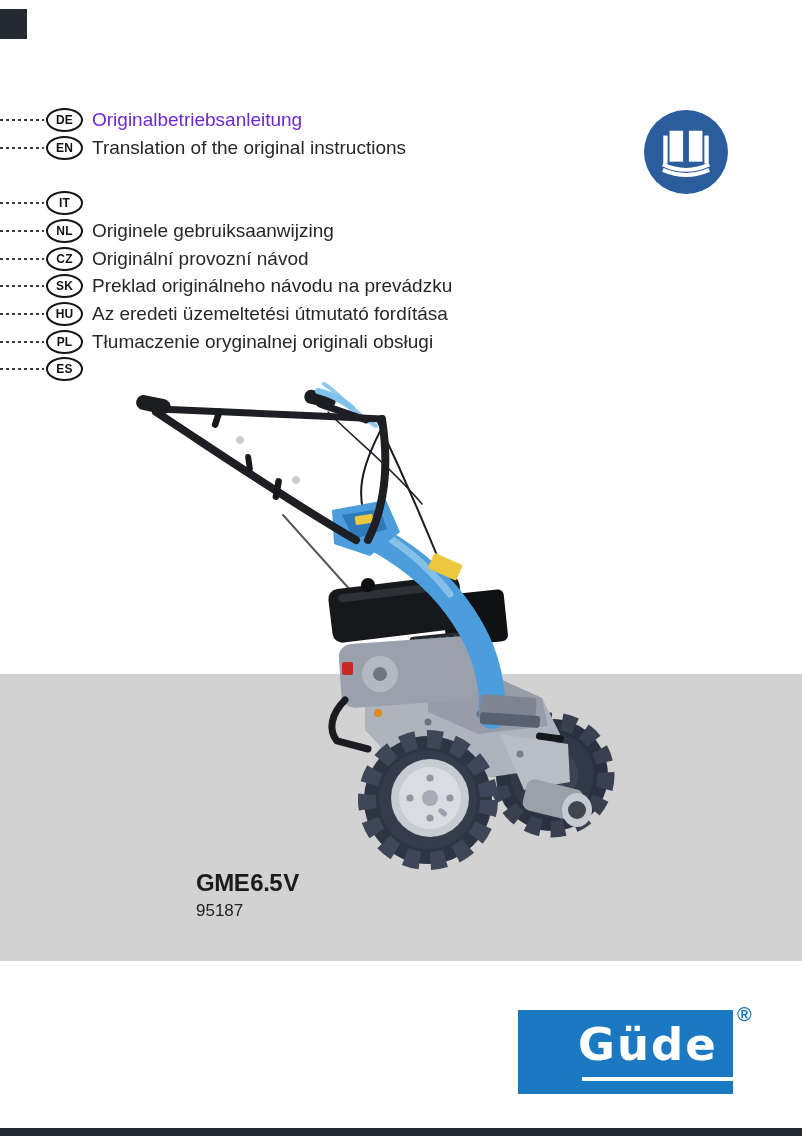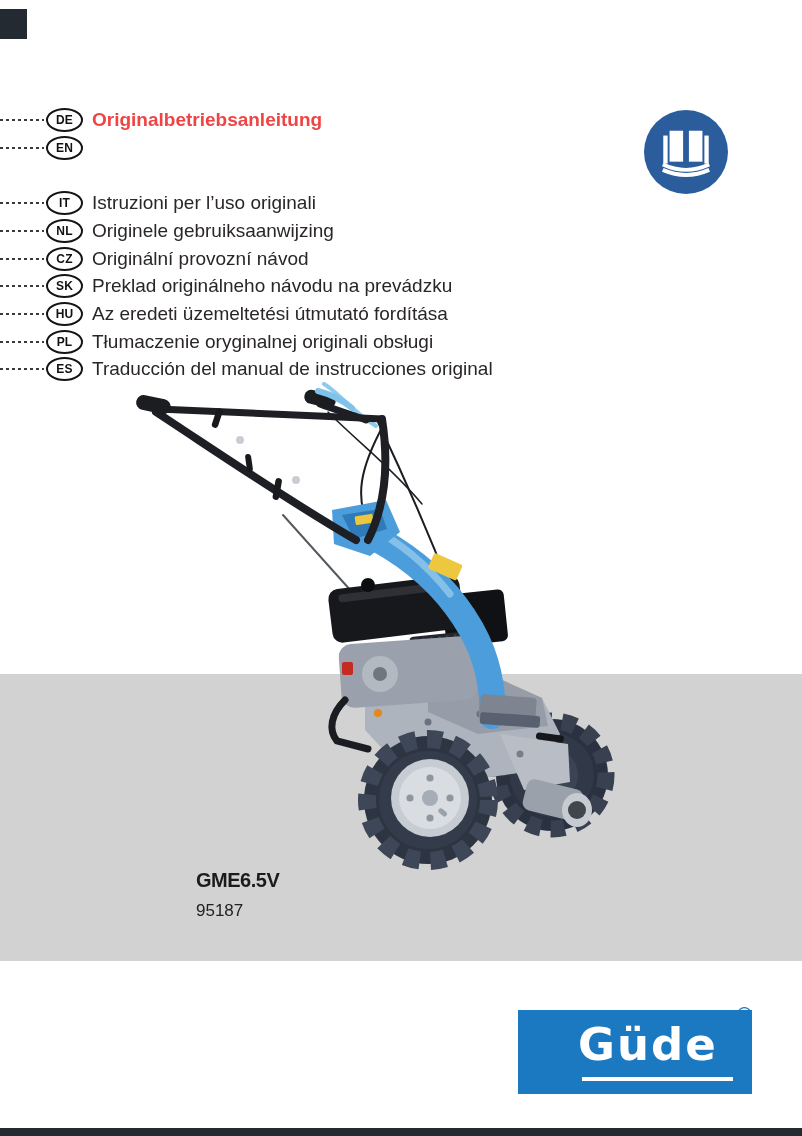--- a/index.html
+++ b/index.html
@@ -11,59 +11,59 @@
   .corner-mark{position:absolute;left:0;top:9px;width:27px;height:30px;background:#232a31;}
   .bottom-bar{position:absolute;left:0;top:1128px;width:802px;height:8px;background:#232a31;}
   
   .lang-row{position:absolute;left:0;height:28px;display:flex;align-items:center;justify-content:space-between;}
   .dash{width:44px;height:2px;flex:0 0 auto;
     background:repeating-linear-gradient(90deg,#3a3a3a 0 3px,transparent 3px 6px);}
   .badge{flex:0 0 auto;margin-left:2px;width:33px;height:20px;border:2.2px solid #141414;
     border-radius:50%;display:flex;align-items:center;justify-content:center;
     font-size:12px;font-weight:700;letter-spacing:.2px;color:#111;background:#fff;}
   .lang-label{margin-left:9px;font-size:19px;white-space:nowrap;color:#2a2627;}
-  .row-bold .lang-label{font-weight:700;color:#ef4444;}
+  .row-bold .lang-label{font-weight:400;color:#6d28d9;}
   
   .manual-icon{position:absolute;left:644px;top:110px;width:84px;height:84px;border-radius:50%;
     background:#2b5d9d;display:flex;align-items:center;justify-content:center;}
   
   .band{position:absolute;left:0;top:674px;width:802px;height:287px;background:#d2d2d2;}
   
   .machine{position:absolute;left:128px;top:382px;width:490px;height:505px;}
   
-  .model{position:absolute;left:196px;top:869px;font-size:20px;font-weight:700;
+  .model{position:absolute;left:196px;top:869px;font-size:24px;font-weight:700;
     letter-spacing:-0.5px;word-spacing:-5px;color:#1c1a1b;}
   .artno{position:absolute;left:196px;top:901px;font-size:17px;color:#242122;}
   
-  .brand-box{position:absolute;left:518px;top:1010px;width:215px;height:84px;background:#1a79c1;padding-left:19px;}
+  .brand-box{position:absolute;left:518px;top:1010px;width:215px;height:84px;background:#1a79c1;}
   .brand-text{position:absolute;left:60px;top:8px;font-family:"DejaVu Sans",sans-serif;
     font-weight:700;font-size:45px;color:#ffffff;letter-spacing:2px;}
   .brand-underline{position:absolute;left:64px;top:67px;width:151px;height:3.5px;background:#ffffff;}
   .brand-reg{position:absolute;left:737px;top:1003px;font-size:20px;font-weight:700;color:#1a79c1;}
 </style>
 </head>
 <body>
 
 <div id="page">
 
   <div class="corner-mark"></div>
 
   <div class="lang-row row-bold" style="top:106px">
     <span class="dash"></span>
     <span class="badge">DE</span>
     <span class="lang-label">Originalbetriebsanleitung</span>
   </div>
   <div class="lang-row" style="top:134px">
     <span class="dash"></span>
     <span class="badge">EN</span>
+    <span class="lang-label">Translation of the original instructions</span>
   </div>
   <div class="lang-row" style="top:189px">
     <span class="dash"></span>
     <span class="badge">IT</span>
-    <span class="lang-label">Istruzioni per l’uso originali</span>
   </div>
   <div class="lang-row" style="top:217px">
     <span class="dash"></span>
     <span class="badge">NL</span>
     <span class="lang-label">Originele gebruiksaanwijzing</span>
   </div>
   <div class="lang-row" style="top:245px">
     <span class="dash"></span>
     <span class="badge">CZ</span>
     <span class="lang-label">Originální provozní návod</span>
@@ -79,21 +79,20 @@
     <span class="lang-label">Az eredeti üzemeltetési útmutató fordítása</span>
   </div>
   <div class="lang-row" style="top:328px">
     <span class="dash"></span>
     <span class="badge">PL</span>
     <span class="lang-label">Tłumaczenie oryginalnej originali obsługi</span>
   </div>
   <div class="lang-row" style="top:355px">
     <span class="dash"></span>
     <span class="badge">ES</span>
-    <span class="lang-label">Traducción del manual de instrucciones original</span>
   </div>
 
   <div class="manual-icon">
     <svg width="58" height="58" viewBox="0 0 60 60">
       <rect x="13" y="8" width="14" height="32" fill="#fff"></rect>
       <rect x="33" y="8" width="14" height="32" fill="#fff"></rect>
       <rect x="6.5" y="13" width="4.5" height="29" fill="#fff"></rect>
       <rect x="49" y="13" width="4.5" height="29" fill="#fff"></rect>
       <path d="M6,43 Q30,54 54,43" stroke="#fff" stroke-width="4" fill="none"></path>
       <path d="M6,48.5 Q30,59 54,48.5" stroke="#fff" stroke-width="4" fill="none"></path>

